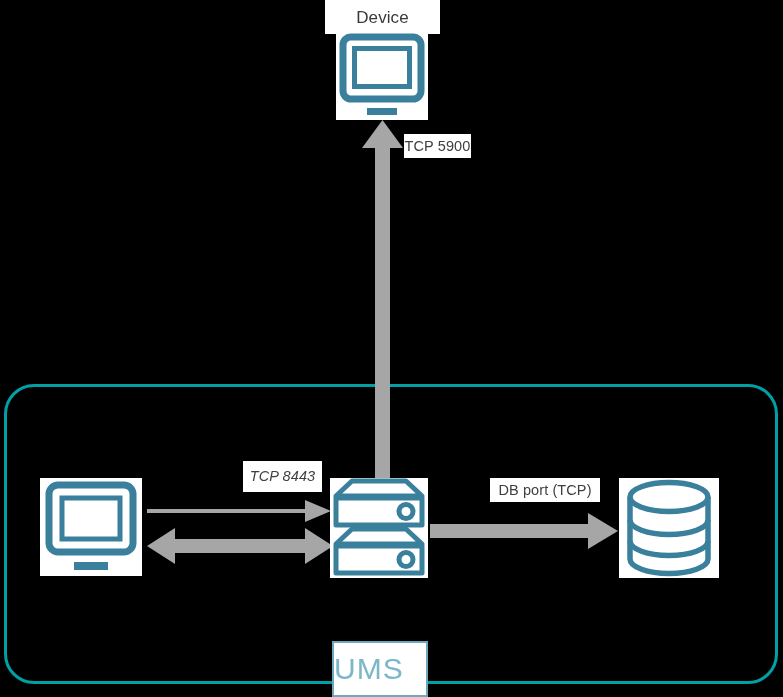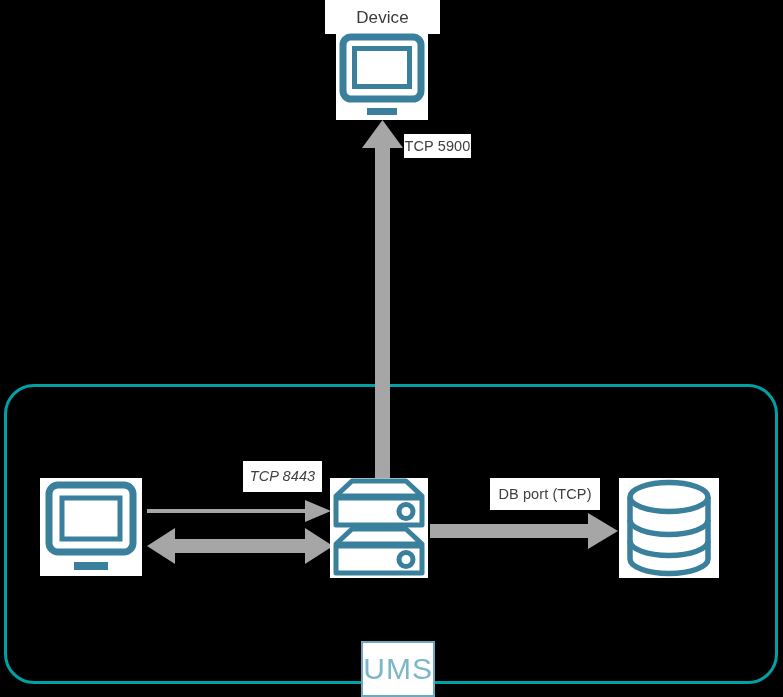--- a/index.html
+++ b/index.html
@@ -48,48 +48,47 @@
     top: 461px;
     width: 79px;
     height: 31px;
     font-size: 14.5px;
     font-style: italic;
   }
   #dbport-label {
     left: 490px;
     top: 478px;
     width: 110px;
-    height: 32px;
+    height: 24px;
     font-size: 14.5px;
   }
   
   #ums-boundary {
     position: absolute;
     left: 4px;
     top: 384px;
     width: 774px;
     height: 300px;
     border: 3px solid #00a0a6;
     border-radius: 30px;
     box-sizing: border-box;
     background: transparent;
   }
   #ums-badge {
     position: absolute;
     left: 332px;
     top: 641px;
-    width: 74px;
+    width: 96px;
     height: 56px;
     background: #ffffff;
     border: 2px solid #6fa8bd;
     box-sizing: border-box;
     display: flex;
     align-items: center;
-    justify-content: flex-end;
-    margin-left: 29px;
+    justify-content: flex-start;
   }
   #ums-badge .ums-text {
     font-family: "Liberation Sans", sans-serif;
     font-size: 30px;
     color: #7cb6c9;
     letter-spacing: 1px;
     line-height: 1;
   }
   svg.icon-svg { display: block; }
   .icon-wrap { position: absolute; background: #ffffff; }

